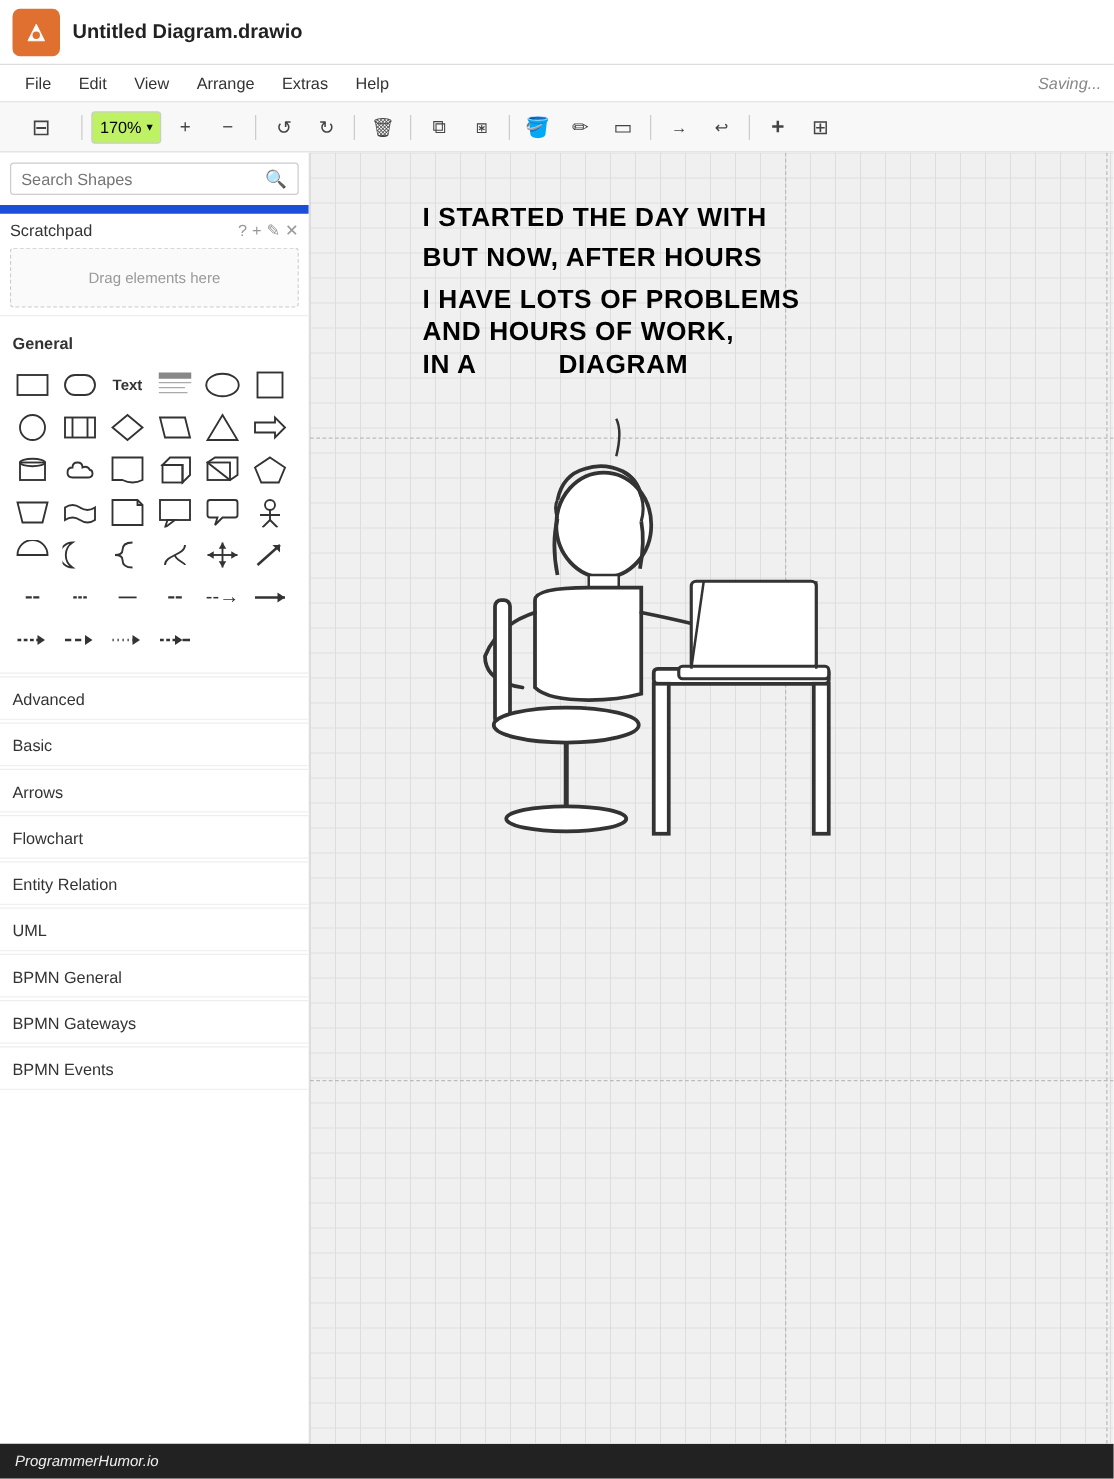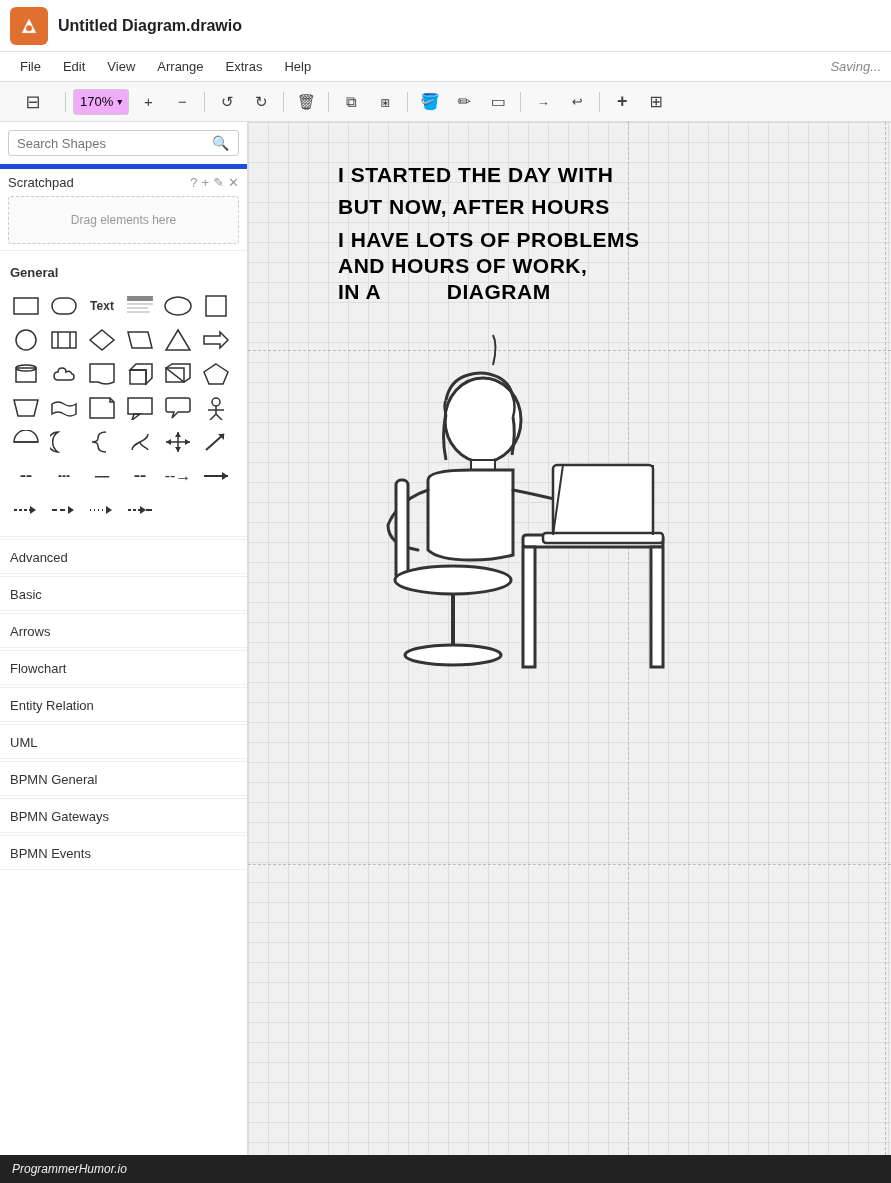--- a/index.html
+++ b/index.html
@@ -26,36 +26,36 @@
 
     
     .toolbar {
       display: flex; align-items: center; height: 40px; background: #f8f8f8; border-bottom: 1px solid #ddd; padding: 0 8px; gap: 4px;
     }
     .toolbar-btn {
       width: 30px; height: 28px; display: flex; align-items: center; justify-content: center; border: none; background: transparent; cursor: pointer; border-radius: 3px; font-size: 15px; color: #444;
     }
     .toolbar-sep { width: 1px; height: 20px; background: #ccc; margin: 0 3px; }
     .zoom-control {
-      display: flex; align-items: center; border: 1px solid #ccc; border-radius: 3px; background: #f0abfc; height: 26px; padding: 0 6px; gap: 4px; font-size: 12px; cursor: pointer;
+      display: flex; align-items: center; border: 1px solid #ccc; border-radius: 3px; background: #bef264; height: 26px; padding: 0 6px; gap: 4px; font-size: 12px; cursor: pointer;
     }
 
     
     .main-layout {
       display: flex; flex: 1; overflow: hidden;
     }
 
     
     .sidebar {
       width: 248px; min-width: 248px; background: #fff; border-right: 1px solid #ddd; display: flex; flex-direction: column; overflow: hidden;
     }
 
     
     .search-area {
-      padding: 8px 8px; border-bottom: 5px solid #1d4ed8;
+      padding: 8px 8px; border-bottom: 7px solid #1d4ed8;
     }
     .search-box {
       display: flex; align-items: center; border: 1px solid #ccc; border-radius: 3px; background: #fff; padding: 4px 8px; gap: 6px;
     }
     .search-input {
       border: none; outline: none; font-size: 13px; flex: 1; color: #333;
     }
     .search-icon { color: #888; font-size: 14px; }
 
     

